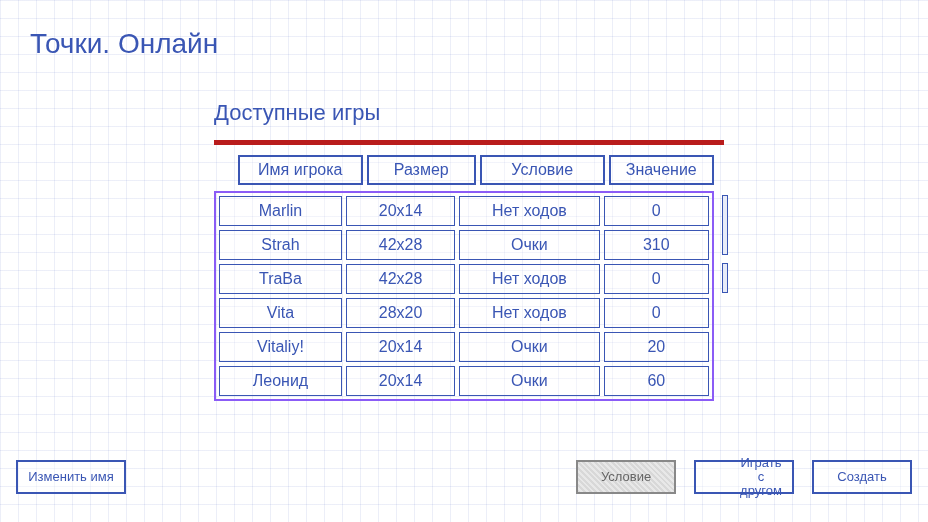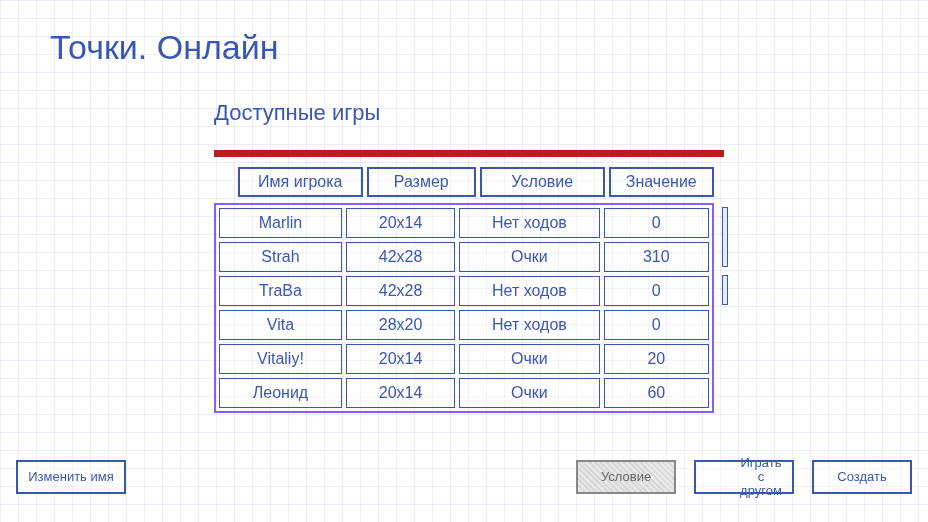--- a/index.html
+++ b/index.html
@@ -11,37 +11,36 @@
       linear-gradient(to right, rgba(100,120,200,0.12) 1px, transparent 1px),
       linear-gradient(to bottom, rgba(100,120,200,0.12) 1px, transparent 1px);
     background-size: 18px 18px;
     color: #3a56b4;
     position: relative;
   }
   .title {
     position: absolute;
     left: 30px;
     top: 28px;
-    font-size: 34px;
+    font-size: 28px;
     font-weight: 400;
     color: #3a56b4;
-    margin-left: 20px;
   }
   .section {
     position: absolute;
     left: 214px;
     top: 100px;
     width: 510px;
   }
   .section-title {
     font-size: 22px;
     font-weight: 400;
     color: #3a56b4;
-    padding-bottom: 24px;
-    border-bottom: 7px solid #b91c1c;
+    padding-bottom: 14px;
+    border-bottom: 5px solid #b91c1c;
     margin-bottom: 10px;
   }
   .table-wrap {
     position: relative;
     width: 500px;
   }
   .thead-row, .tbody-row {
     display: flex;
     gap: 4px;
   }

